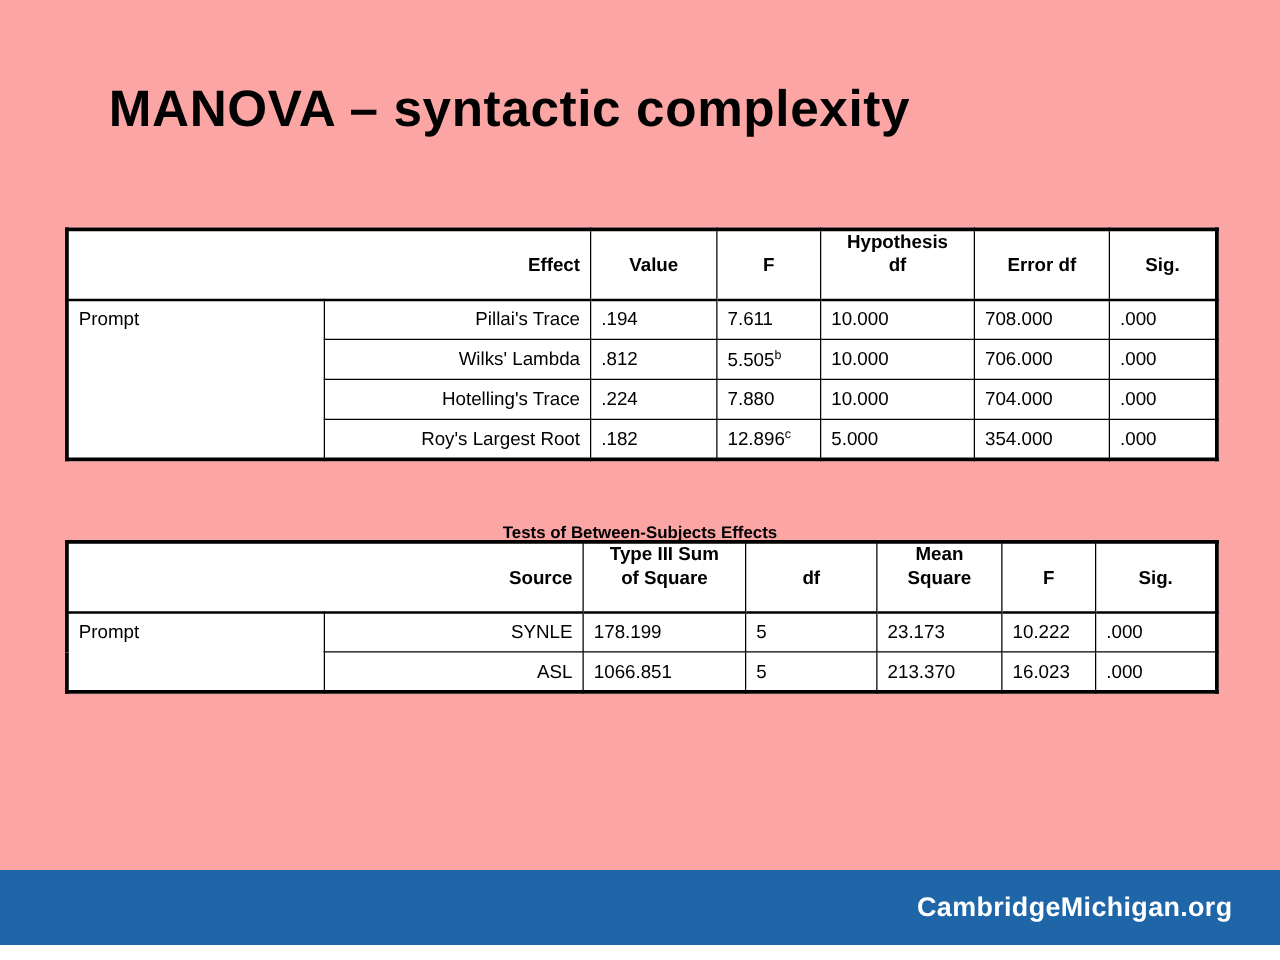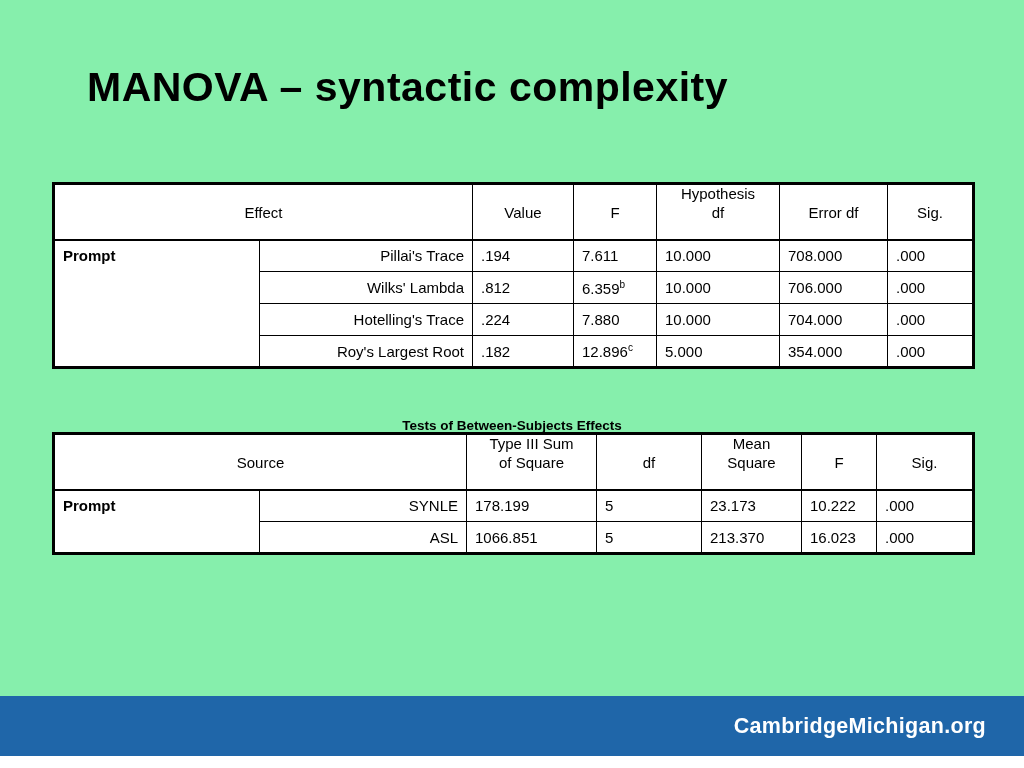--- a/index.html
+++ b/index.html
@@ -2,21 +2,21 @@
 <html><head>
 <meta charset="utf-8">
 <style>
   * { margin:0; padding:0; box-sizing:border-box; }
   html,body { width:1024px; height:768px; }
   body {
     font-family:"Liberation Sans","DejaVu Sans",sans-serif;
     background:#ffffff; position:relative; overflow:hidden;
     color:#000;
   }
-  .slide { position:absolute; left:0; top:0; width:1024px; height:747px; background:#86efac; }
+  .slide { position:absolute; left:0; top:0; width:1024px; height:747px; background:#fca5a5; }
 
   .title {
     position:absolute; left:87px; top:64px;
     font-size:41px; font-weight:bold; letter-spacing:0.5px;
     color:#000; white-space:nowrap;
   }
 
   .caption {
     position:absolute; left:52px; width:920px;
     text-align:center; font-weight:bold; font-size:13.5px; color:#000;
@@ -38,31 +38,31 @@
     border:1px solid #000;
     font-size:15px;
     padding:0 8px;
     overflow:hidden;
     color:#000;
   }
   tr.hdr th {
     border-bottom:2px solid #000;
     vertical-align:bottom;
     text-align:center;
-    font-weight:normal;
+    font-weight:bold;
     padding-bottom:16px;
     white-space:pre-line;
     line-height:1.25;
   }
-  tr.hdr th.first { text-align:center; }
+  tr.hdr th.first { text-align:right; }
   #table-1 tr.hdr { height:53px; }
   #table-2 tr.hdr { height:55px; }
   tr.data { height:32px; }
   td.group {
-    font-weight:bold; text-align:left; vertical-align:top;
+    font-weight:normal; text-align:left; vertical-align:top;
     padding-top:6px;
   }
   td.label { text-align:right; vertical-align:middle; }
   td.num   { text-align:left; vertical-align:middle; }
   td.num sup { font-size:10px; vertical-align:super; }
 
   .footer-bar {
     position:absolute; left:0; top:696px; width:1024px; height:60px;
     background:#1f66a9;
   }
@@ -104,21 +104,21 @@
       <td class="label">Pillai's Trace</td>
       <td class="num">.194</td>
       <td class="num"><span>7.611</span></td>
       <td class="num">10.000</td>
       <td class="num">708.000</td>
       <td class="num">.000</td>
     </tr>
     <tr class="data">
       <td class="label">Wilks' Lambda</td>
       <td class="num">.812</td>
-      <td class="num"><span>6.359</span><sup>b</sup></td>
+      <td class="num"><span>5.505</span><sup>b</sup></td>
       <td class="num">10.000</td>
       <td class="num">706.000</td>
       <td class="num">.000</td>
     </tr>
     <tr class="data">
       <td class="label">Hotelling's Trace</td>
       <td class="num">.224</td>
       <td class="num"><span>7.880</span></td>
       <td class="num">10.000</td>
       <td class="num">704.000</td>

